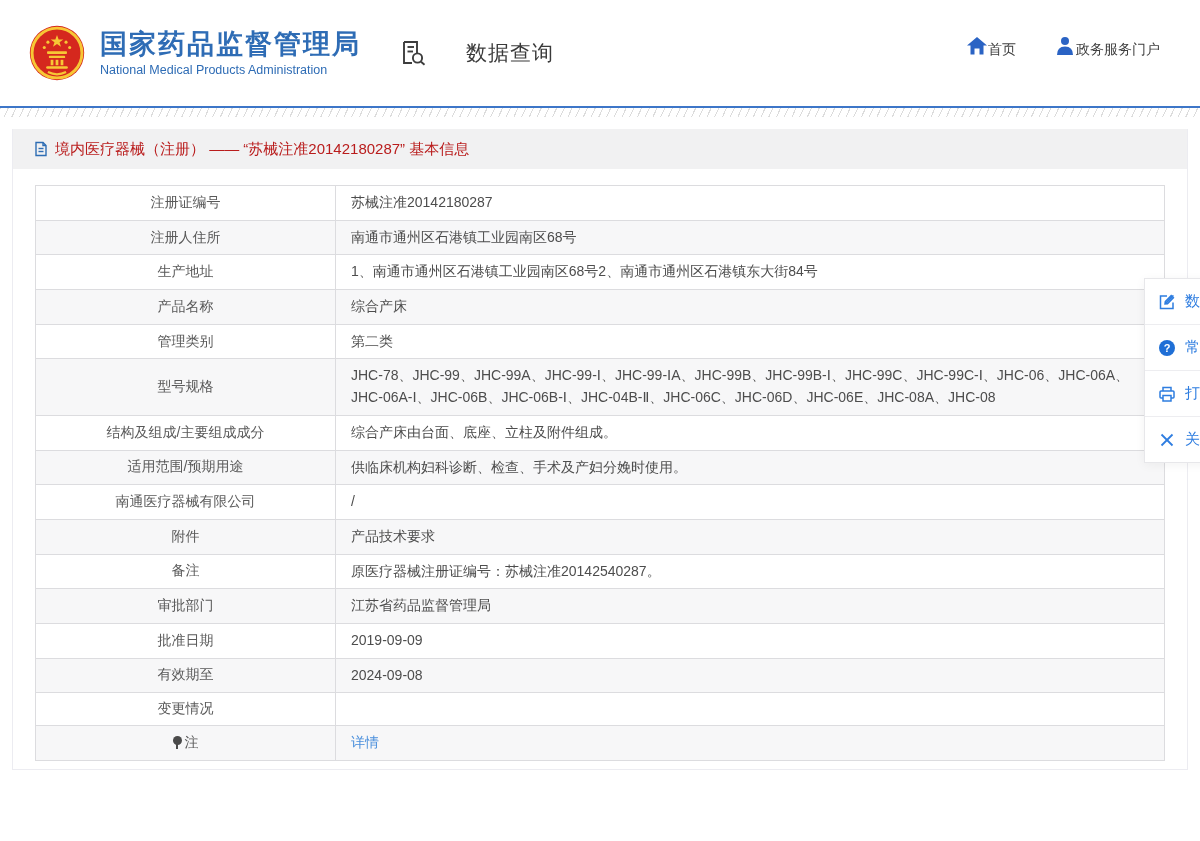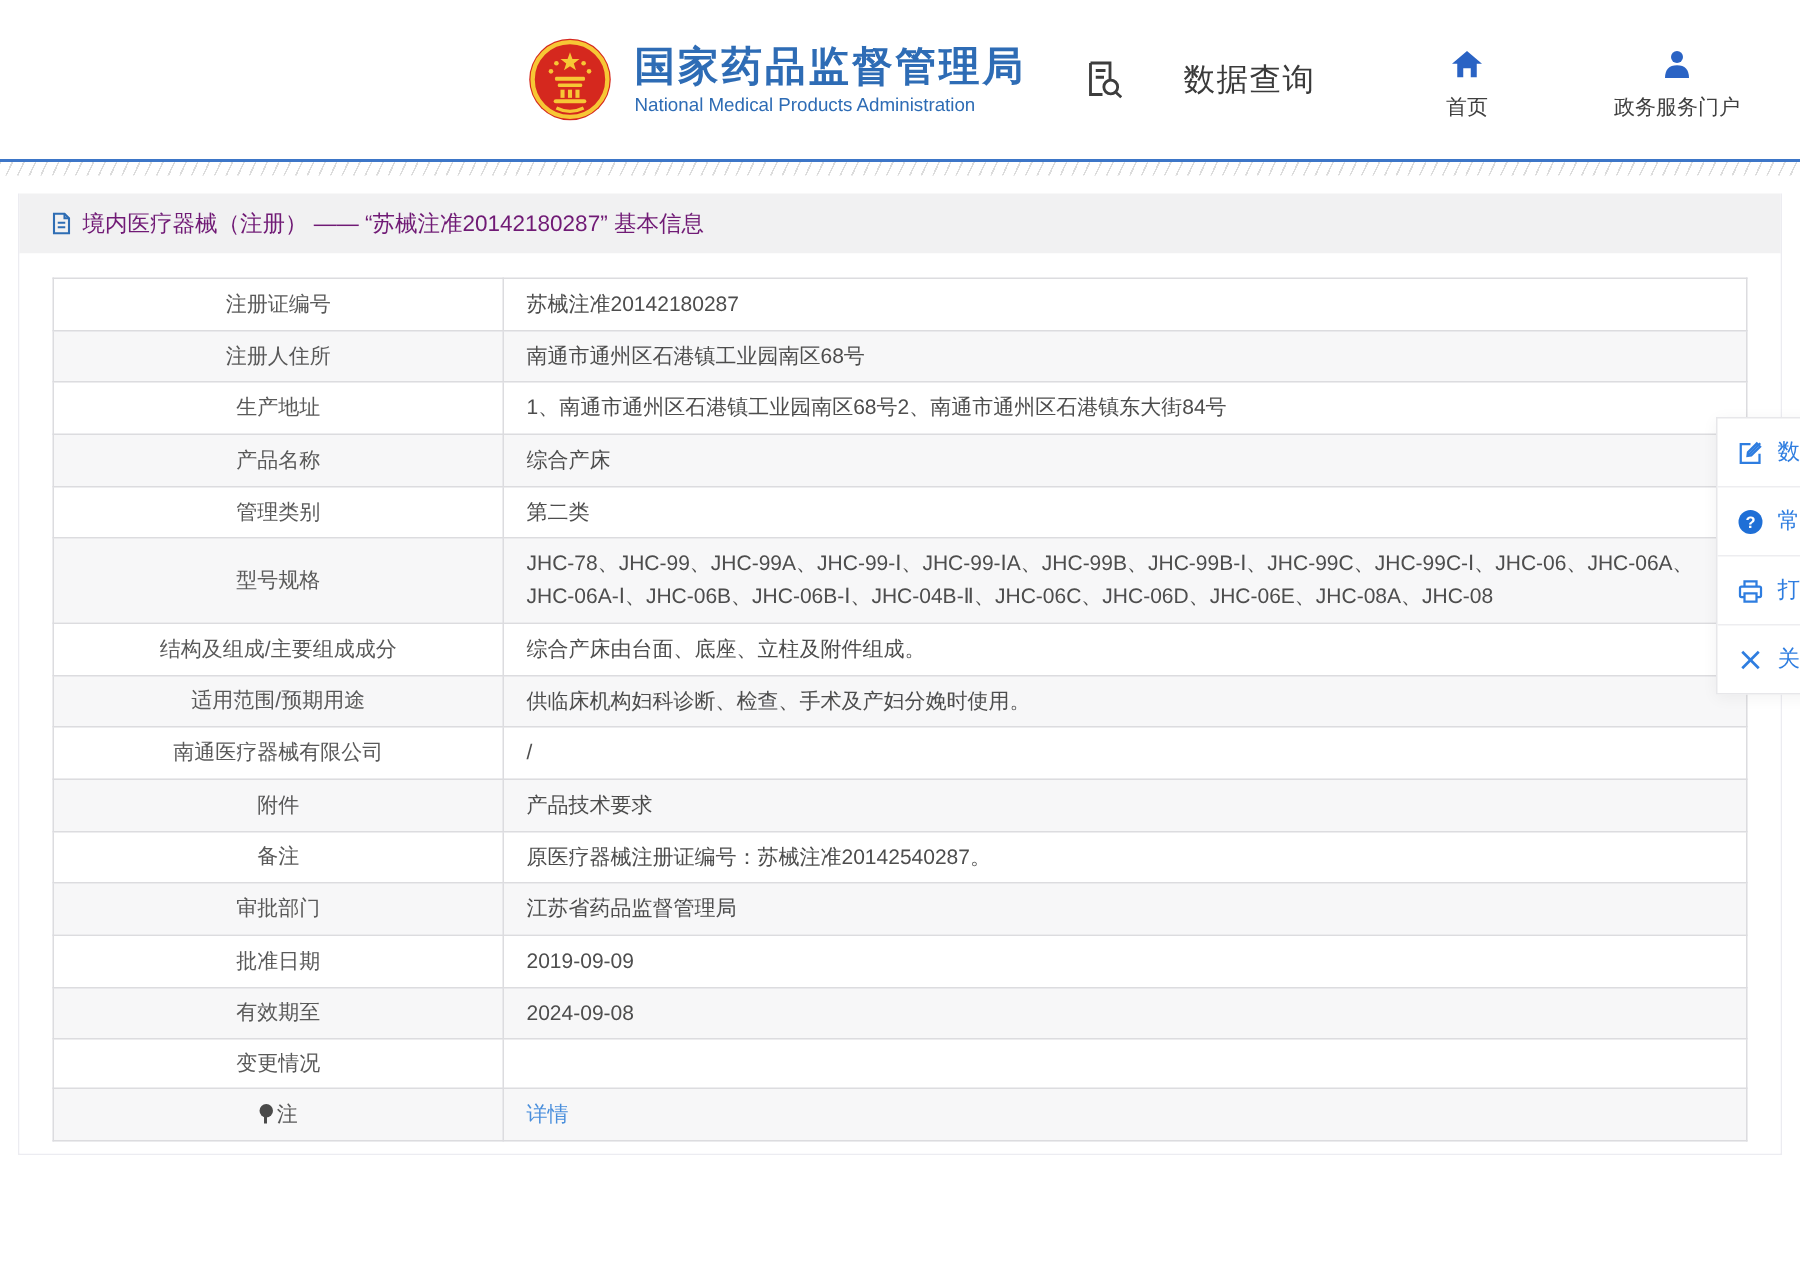--- a/index.html
+++ b/index.html
@@ -1,41 +1,41 @@
 <!DOCTYPE html>
 <html><head>
 <meta charset="utf-8">
 <style>
   html,body{margin:0;padding:0;width:1200px;height:841px;overflow:hidden;background:#fff;
     font-family:"Liberation Sans","DejaVu Sans",sans-serif;}
   *{box-sizing:border-box;}
 
   
-  .site-header{height:106px;background:#fff;display:flex;align-items:center;position:relative;justify-content:center;}
+  .site-header{height:106px;background:#fff;display:flex;align-items:center;position:relative;}
   .logo-block{display:flex;align-items:center;margin-left:28px;cursor:pointer;}
   .emblem{width:58px;height:58px;flex:0 0 auto;}
   .logo-titles{margin-left:14px;}
   .logo-cn{font-size:27px;font-weight:bold;color:#2e6cb5;letter-spacing:2px;line-height:1.15;}
   .logo-en{font-size:12.5px;color:#2e6cb5;margin-top:3px;}
   .query-block{display:flex;align-items:center;margin-left:38px;cursor:pointer;gap:32px;}
   .query-block .q-icon{width:28px;height:28px;margin-right:7px;}
   .query-label{font-size:21px;color:#3a3a3a;letter-spacing:1px;}
   .header-nav{position:absolute;right:40px;top:32px;display:flex;gap:38px;}
-  .nav-item{display:flex;flex-direction:column;align-items:center;cursor:pointer;margin-left:46px;}
+  .nav-item{display:flex;flex-direction:row;align-items:center;cursor:pointer;}
   .nav-item svg{width:22px;height:22px;}
   .nav-item .nav-label{font-size:14px;color:#404040;margin-top:9px;white-space:nowrap;}
 
   .header-rule{height:2px;background:#3d76c8;}
   .header-hatch{height:9px;background:repeating-linear-gradient(115deg,#dcdcdc 0,#dcdcdc 1px,#ffffff 1px,#ffffff 7px);}
 
   
   .content-panel{margin:12px 12px 0 12px;background:#fff;border:1px solid #ececf1;border-top:none;}
   .panel-titlebar{height:40px;background:#f1f1f2;display:flex;align-items:center;padding:0 20px;}
   .doc-icon{width:16px;height:16px;margin-right:6px;flex:0 0 auto;}
-  .panel-title{font-size:15px;color:#701a75;}
+  .panel-title{font-size:15px;color:#b91c1c;}
   .panel-body{padding:16px 22px 8px 22px;background:#fff;}
 
   table.reg-table{width:100%;border-collapse:collapse;font-size:14px;}
   table.reg-table tr{height:33px;}
   table.reg-table tr:nth-child(even){background:#f7f7f8;}
   table.reg-table tr:nth-child(odd){background:#ffffff;}
   table.reg-table th, table.reg-table td{border:1px solid #dcdcdf;padding:6px 12px;vertical-align:middle;}
   table.reg-table th{width:300px;text-align:center;font-weight:normal;color:#595959;white-space:nowrap;}
   table.reg-table td{padding-left:15px;color:#4d4d4d;line-height:1.55;}
   table.reg-table td a{color:#4a8fdc;text-decoration:none;}

